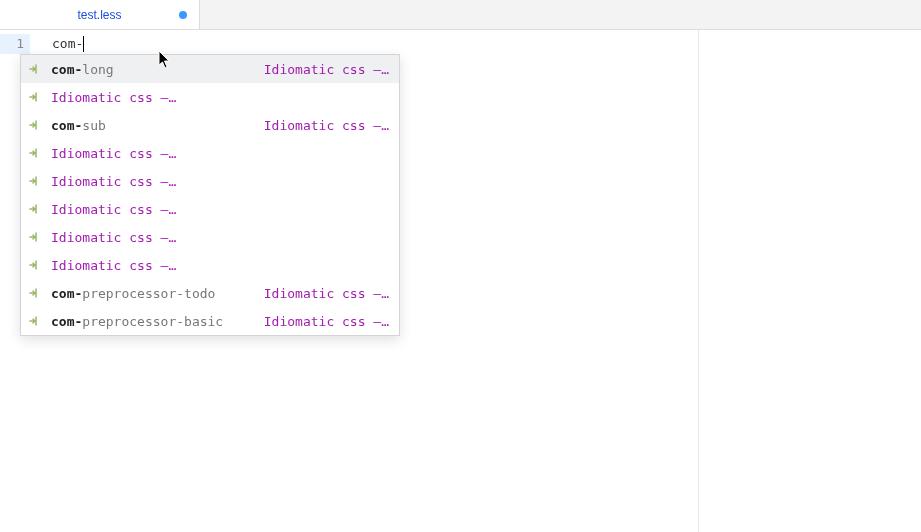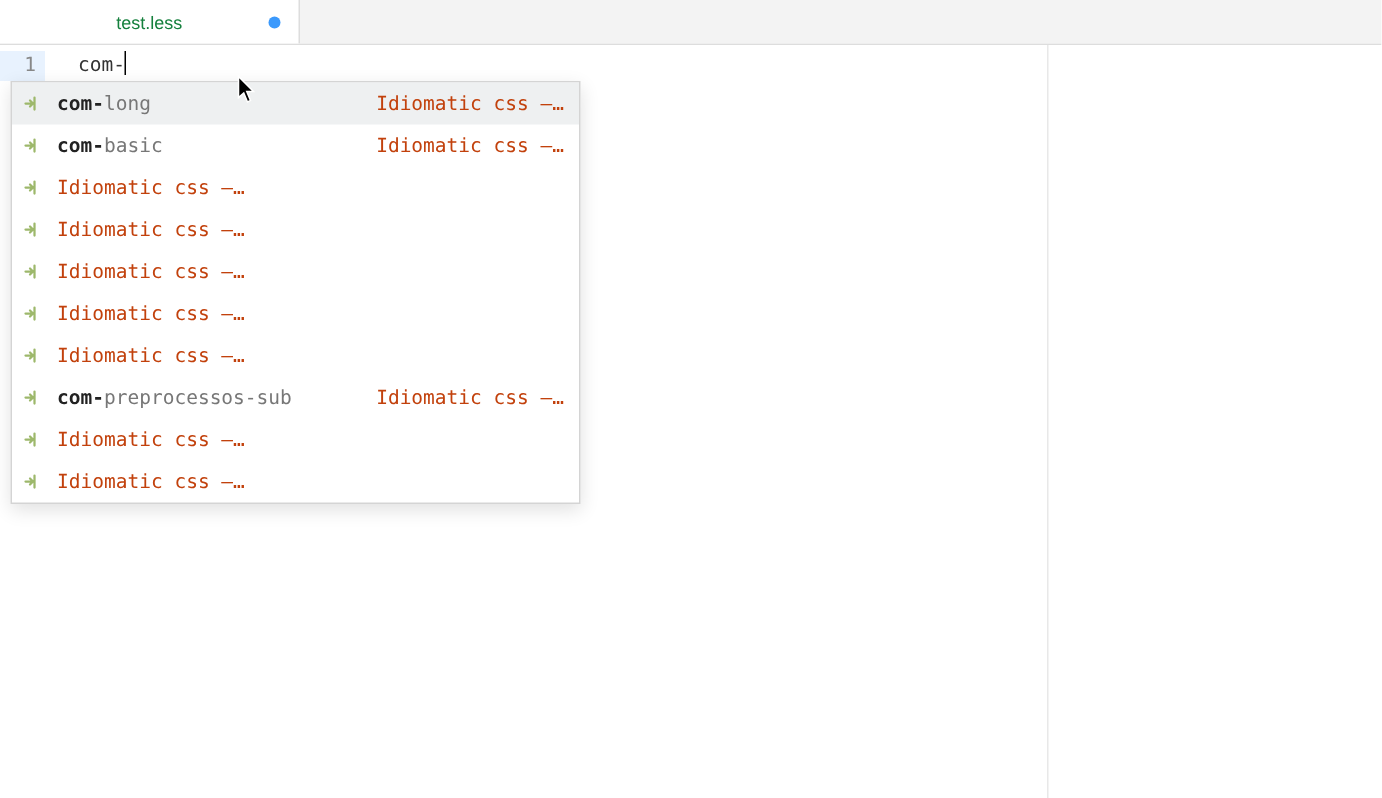--- a/index.html
+++ b/index.html
@@ -28,21 +28,21 @@
       min-width: 200px;
       justify-content: center;
       position: relative;
     }
     .tab-filler {
       flex: 1;
       background: #f3f3f3;
       border-left: 0;
     }
     .tab-label {
-      color: #15803d;
+      color: #1d4ed8;
       font-size: 12px;
     }
     .tab-dirty {
       position: absolute;
       right: 12px;
       width: 8px;
       height: 8px;
       background: #3b99fc;
       border-radius: 50%;
     }
@@ -94,21 +94,21 @@
     .cursor {
       display: inline-block;
       width: 1px;
       height: 16px;
       background: #000;
       vertical-align: middle;
       margin-bottom: 2px;
     }
     .autocomplete {
       position: absolute;
-      left: 7px;
+      left: 20px;
       top: 54px;
       width: 380px;
       background: #fff;
       border: 1px solid #d4d4d4;
       box-shadow: 0 4px 12px rgba(0,0,0,0.12);
       font-family: Menlo, Consolas, monospace;
       font-size: 13px;
       z-index: 10;
     }
     .ac-item {
@@ -136,21 +136,21 @@
       color: #777;
       white-space: nowrap;
       overflow: hidden;
       text-overflow: ellipsis;
     }
     .ac-label .match {
       color: #222;
       font-weight: 600;
     }
     .ac-desc {
-      color: #c2410c;
+      color: #a21caf;
       white-space: nowrap;
       overflow: hidden;
       text-overflow: ellipsis;
       max-width: 140px;
       text-align: right;
     }
     .mouse-cursor {
       position: absolute;
       left: 158px;
       top: 50px;
@@ -190,86 +190,87 @@
       </span>
       <span class="ac-label"><span class="match">com-</span>long</span>
       <span class="ac-desc">Idiomatic css –…</span>
     </div>
     <div class="ac-item">
       <span class="ac-icon">
         <svg width="14" height="14" viewBox="0 0 14 14">
           <path d="M2 7 L6 7 M5 5 L7 7 L5 9 M8 3 L8 11" stroke="#9db86b" stroke-width="1.5" fill="none" stroke-linecap="round"></path>
         </svg>
       </span>
-      <span class="ac-label"><span class="match">com-</span>basic</span>
-      <span class="ac-desc">Idiomatic css –…</span>
-    </div>
-    <div class="ac-item">
-      <span class="ac-icon">
-        <svg width="14" height="14" viewBox="0 0 14 14">
-          <path d="M2 7 L6 7 M5 5 L7 7 L5 9 M8 3 L8 11" stroke="#9db86b" stroke-width="1.5" fill="none" stroke-linecap="round"></path>
-        </svg>
-      </span>
-      <span class="ac-desc">Idiomatic css –…</span>
-    </div>
-    <div class="ac-item">
-      <span class="ac-icon">
-        <svg width="14" height="14" viewBox="0 0 14 14">
-          <path d="M2 7 L6 7 M5 5 L7 7 L5 9 M8 3 L8 11" stroke="#9db86b" stroke-width="1.5" fill="none" stroke-linecap="round"></path>
-        </svg>
-      </span>
-      <span class="ac-desc">Idiomatic css –…</span>
-    </div>
-    <div class="ac-item">
-      <span class="ac-icon">
-        <svg width="14" height="14" viewBox="0 0 14 14">
-          <path d="M2 7 L6 7 M5 5 L7 7 L5 9 M8 3 L8 11" stroke="#9db86b" stroke-width="1.5" fill="none" stroke-linecap="round"></path>
-        </svg>
-      </span>
-      <span class="ac-desc">Idiomatic css –…</span>
-    </div>
-    <div class="ac-item">
-      <span class="ac-icon">
-        <svg width="14" height="14" viewBox="0 0 14 14">
-          <path d="M2 7 L6 7 M5 5 L7 7 L5 9 M8 3 L8 11" stroke="#9db86b" stroke-width="1.5" fill="none" stroke-linecap="round"></path>
-        </svg>
-      </span>
-      <span class="ac-desc">Idiomatic css –…</span>
-    </div>
-    <div class="ac-item">
-      <span class="ac-icon">
-        <svg width="14" height="14" viewBox="0 0 14 14">
-          <path d="M2 7 L6 7 M5 5 L7 7 L5 9 M8 3 L8 11" stroke="#9db86b" stroke-width="1.5" fill="none" stroke-linecap="round"></path>
-        </svg>
-      </span>
-      <span class="ac-desc">Idiomatic css –…</span>
-    </div>
-    <div class="ac-item">
-      <span class="ac-icon">
-        <svg width="14" height="14" viewBox="0 0 14 14">
-          <path d="M2 7 L6 7 M5 5 L7 7 L5 9 M8 3 L8 11" stroke="#9db86b" stroke-width="1.5" fill="none" stroke-linecap="round"></path>
-        </svg>
-      </span>
-      <span class="ac-label"><span class="match">com-</span>preprocessos-sub</span>
-      <span class="ac-desc">Idiomatic css –…</span>
-    </div>
-    <div class="ac-item">
-      <span class="ac-icon">
-        <svg width="14" height="14" viewBox="0 0 14 14">
-          <path d="M2 7 L6 7 M5 5 L7 7 L5 9 M8 3 L8 11" stroke="#9db86b" stroke-width="1.5" fill="none" stroke-linecap="round"></path>
-        </svg>
-      </span>
-      <span class="ac-desc">Idiomatic css –…</span>
-    </div>
-    <div class="ac-item">
-      <span class="ac-icon">
-        <svg width="14" height="14" viewBox="0 0 14 14">
-          <path d="M2 7 L6 7 M5 5 L7 7 L5 9 M8 3 L8 11" stroke="#9db86b" stroke-width="1.5" fill="none" stroke-linecap="round"></path>
-        </svg>
-      </span>
+      <span class="ac-desc">Idiomatic css –…</span>
+    </div>
+    <div class="ac-item">
+      <span class="ac-icon">
+        <svg width="14" height="14" viewBox="0 0 14 14">
+          <path d="M2 7 L6 7 M5 5 L7 7 L5 9 M8 3 L8 11" stroke="#9db86b" stroke-width="1.5" fill="none" stroke-linecap="round"></path>
+        </svg>
+      </span>
+      <span class="ac-label"><span class="match">com-</span>sub</span>
+      <span class="ac-desc">Idiomatic css –…</span>
+    </div>
+    <div class="ac-item">
+      <span class="ac-icon">
+        <svg width="14" height="14" viewBox="0 0 14 14">
+          <path d="M2 7 L6 7 M5 5 L7 7 L5 9 M8 3 L8 11" stroke="#9db86b" stroke-width="1.5" fill="none" stroke-linecap="round"></path>
+        </svg>
+      </span>
+      <span class="ac-desc">Idiomatic css –…</span>
+    </div>
+    <div class="ac-item">
+      <span class="ac-icon">
+        <svg width="14" height="14" viewBox="0 0 14 14">
+          <path d="M2 7 L6 7 M5 5 L7 7 L5 9 M8 3 L8 11" stroke="#9db86b" stroke-width="1.5" fill="none" stroke-linecap="round"></path>
+        </svg>
+      </span>
+      <span class="ac-desc">Idiomatic css –…</span>
+    </div>
+    <div class="ac-item">
+      <span class="ac-icon">
+        <svg width="14" height="14" viewBox="0 0 14 14">
+          <path d="M2 7 L6 7 M5 5 L7 7 L5 9 M8 3 L8 11" stroke="#9db86b" stroke-width="1.5" fill="none" stroke-linecap="round"></path>
+        </svg>
+      </span>
+      <span class="ac-desc">Idiomatic css –…</span>
+    </div>
+    <div class="ac-item">
+      <span class="ac-icon">
+        <svg width="14" height="14" viewBox="0 0 14 14">
+          <path d="M2 7 L6 7 M5 5 L7 7 L5 9 M8 3 L8 11" stroke="#9db86b" stroke-width="1.5" fill="none" stroke-linecap="round"></path>
+        </svg>
+      </span>
+      <span class="ac-desc">Idiomatic css –…</span>
+    </div>
+    <div class="ac-item">
+      <span class="ac-icon">
+        <svg width="14" height="14" viewBox="0 0 14 14">
+          <path d="M2 7 L6 7 M5 5 L7 7 L5 9 M8 3 L8 11" stroke="#9db86b" stroke-width="1.5" fill="none" stroke-linecap="round"></path>
+        </svg>
+      </span>
+      <span class="ac-desc">Idiomatic css –…</span>
+    </div>
+    <div class="ac-item">
+      <span class="ac-icon">
+        <svg width="14" height="14" viewBox="0 0 14 14">
+          <path d="M2 7 L6 7 M5 5 L7 7 L5 9 M8 3 L8 11" stroke="#9db86b" stroke-width="1.5" fill="none" stroke-linecap="round"></path>
+        </svg>
+      </span>
+      <span class="ac-label"><span class="match">com-</span>preprocessor-todo</span>
+      <span class="ac-desc">Idiomatic css –…</span>
+    </div>
+    <div class="ac-item">
+      <span class="ac-icon">
+        <svg width="14" height="14" viewBox="0 0 14 14">
+          <path d="M2 7 L6 7 M5 5 L7 7 L5 9 M8 3 L8 11" stroke="#9db86b" stroke-width="1.5" fill="none" stroke-linecap="round"></path>
+        </svg>
+      </span>
+      <span class="ac-label"><span class="match">com-</span>preprocessor-basic</span>
       <span class="ac-desc">Idiomatic css –…</span>
     </div>
   </div>
 
 <div class="mouse-cursor">
   <svg width="14" height="20" viewBox="0 0 14 20">
     <path d="M1 1 L1 15 L4.5 12 L7 18 L9 17 L6.5 11 L11 11 Z" fill="#000" stroke="#fff" stroke-width="1"></path>
   </svg>
 </div>
 

